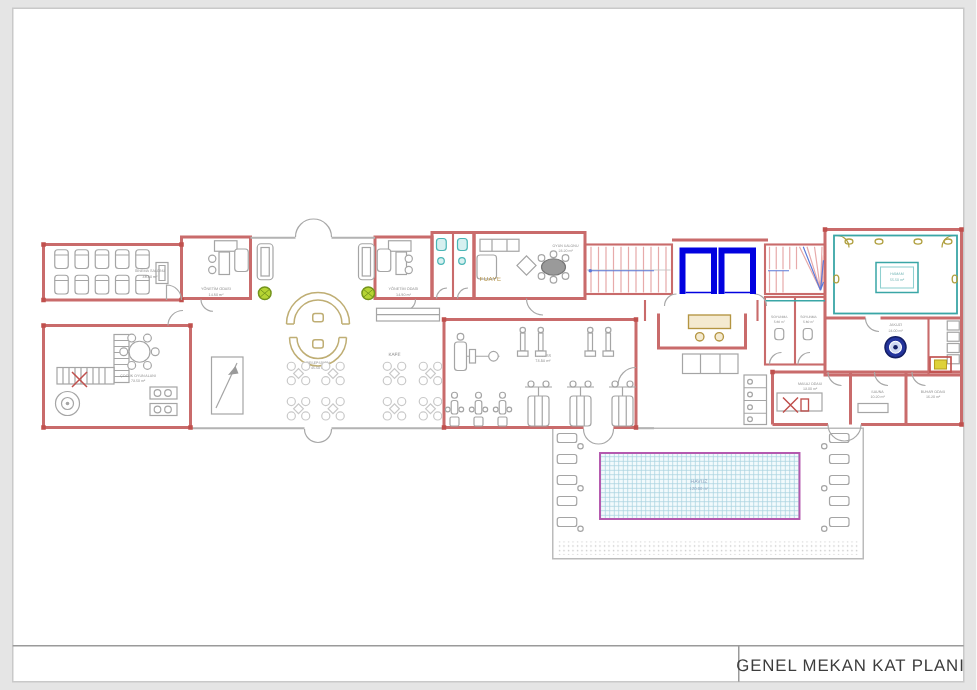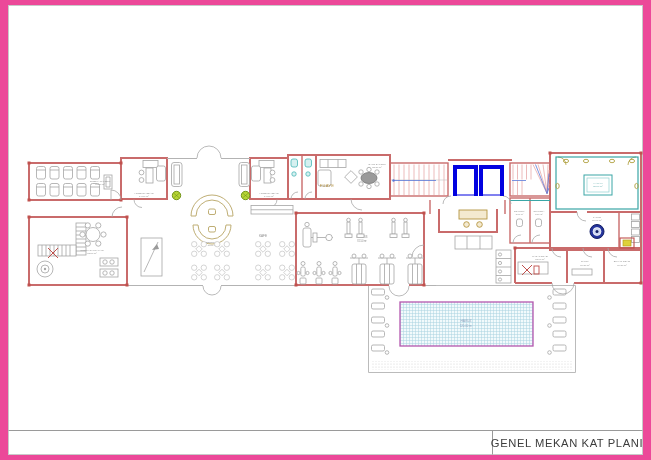--- a/index.html
+++ b/index.html
@@ -1,16 +1,16 @@
 <!DOCTYPE html>
 <html><head>
 <meta charset="utf-8">
 <style>
   html,body{margin:0;padding:0;background:#ffffff;}
-  .page{position:relative;width:651px;height:460px;background:#ec4899;overflow:hidden;}
+  .page{position:relative;width:651px;height:460px;background:#e5e5e5;overflow:hidden;}
   svg{display:block;}
   text{font-family:"Liberation Sans", sans-serif;}
   .lbl{fill:#8e8e8e;}
   .lbl-tan{fill:#b39143;letter-spacing:.3px;}
   .lbl-teal{fill:#6fb3b3;}
   .lbl-pool{fill:#8fa6c0;}
   .title-text{fill:#3d3d3d;font-size:11.2px;letter-spacing:.6px;}
   .wall{stroke:#c96b6b;fill:none;stroke-width:2;}
   .wall-thin{stroke:#c96b6b;fill:none;stroke-width:1.4;}
   .gwall{stroke:#b3b3b3;fill:none;stroke-width:1.2;}

